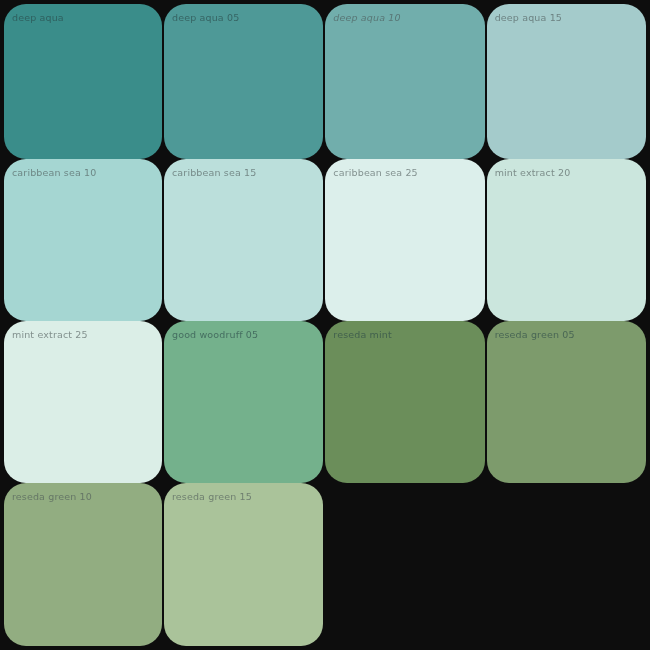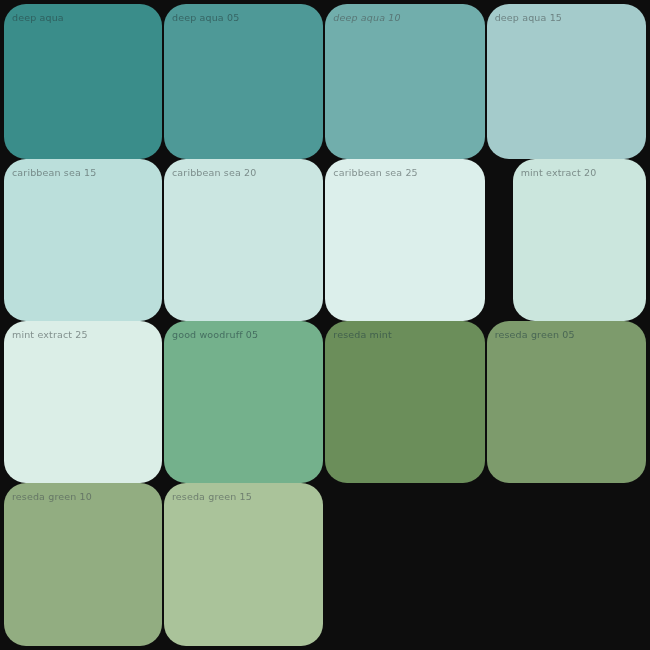--- a/index.html
+++ b/index.html
@@ -62,31 +62,31 @@
     <div class="swatch dark" style="background-color: rgb(78, 153, 151);">
       <span class="swatch-label">deep aqua 05</span>
     </div>
     <div class="swatch" style="background-color: rgb(113, 174, 172); font-style: italic;">
       <span class="swatch-label">deep aqua 10</span>
     </div>
     <div class="swatch" style="background-color: rgb(164, 203, 203);">
       <span class="swatch-label">deep aqua 15</span>
     </div>
 
+    <div class="swatch" style="background-color: rgb(165, 214, 210);">
+      <span class="swatch-label">caribbean sea 10</span>
+    </div>
     <div class="swatch" style="background-color: rgb(187, 223, 219);">
       <span class="swatch-label">caribbean sea 15</span>
-    </div>
-    <div class="swatch" style="background-color: rgb(203, 230, 225);">
-      <span class="swatch-label">caribbean sea 20</span>
     </div>
     <div class="swatch" style="background-color: rgb(220, 239, 235);">
       <span class="swatch-label">caribbean sea 25</span>
     </div>
 
-    <div class="swatch" style="background-color: rgb(203, 230, 221); margin-left: 26px;">
+    <div class="swatch" style="background-color: rgb(203, 230, 221);">
       <span class="swatch-label">mint extract 20</span>
     </div>
     <div class="swatch" style="background-color: rgb(219, 238, 231); text-decoration: underline;">
       <span class="swatch-label">mint extract 25</span>
     </div>
     <div class="swatch dark" style="background-color: rgb(116, 177, 140);">
       <span class="swatch-label">good woodruff 05</span>
     </div>
 
     <div class="swatch dark" style="background-color: rgb(107, 142, 90);">

